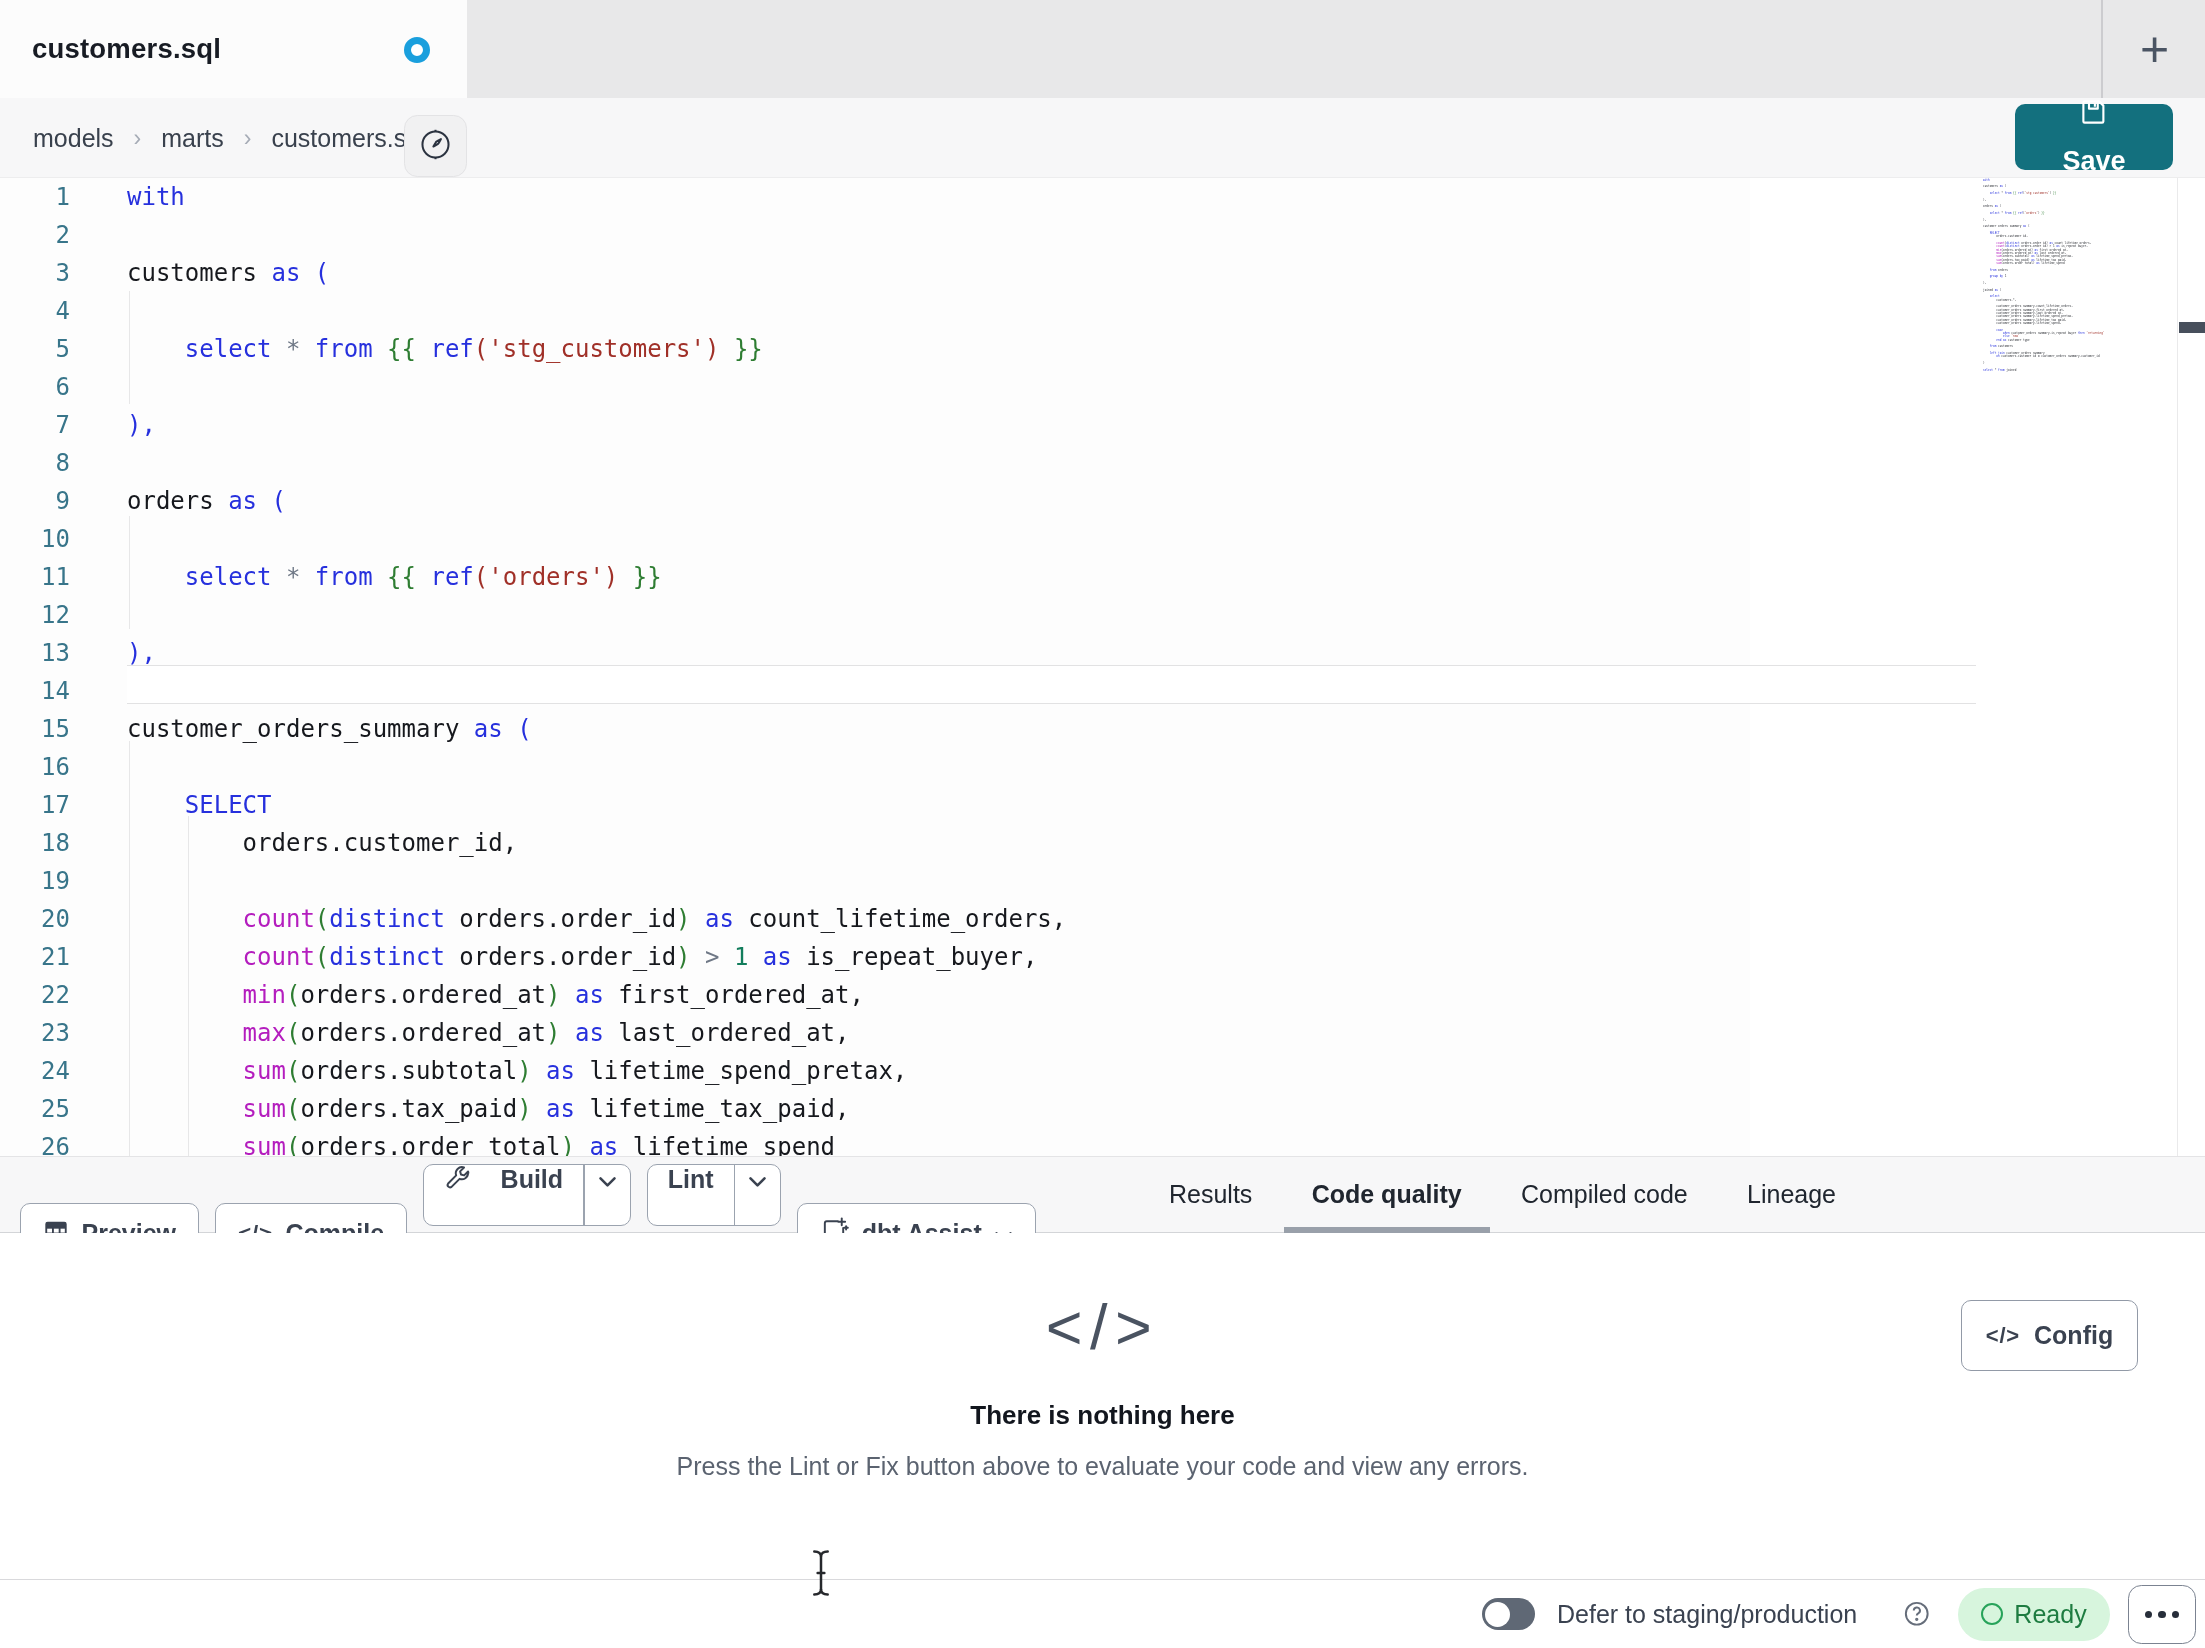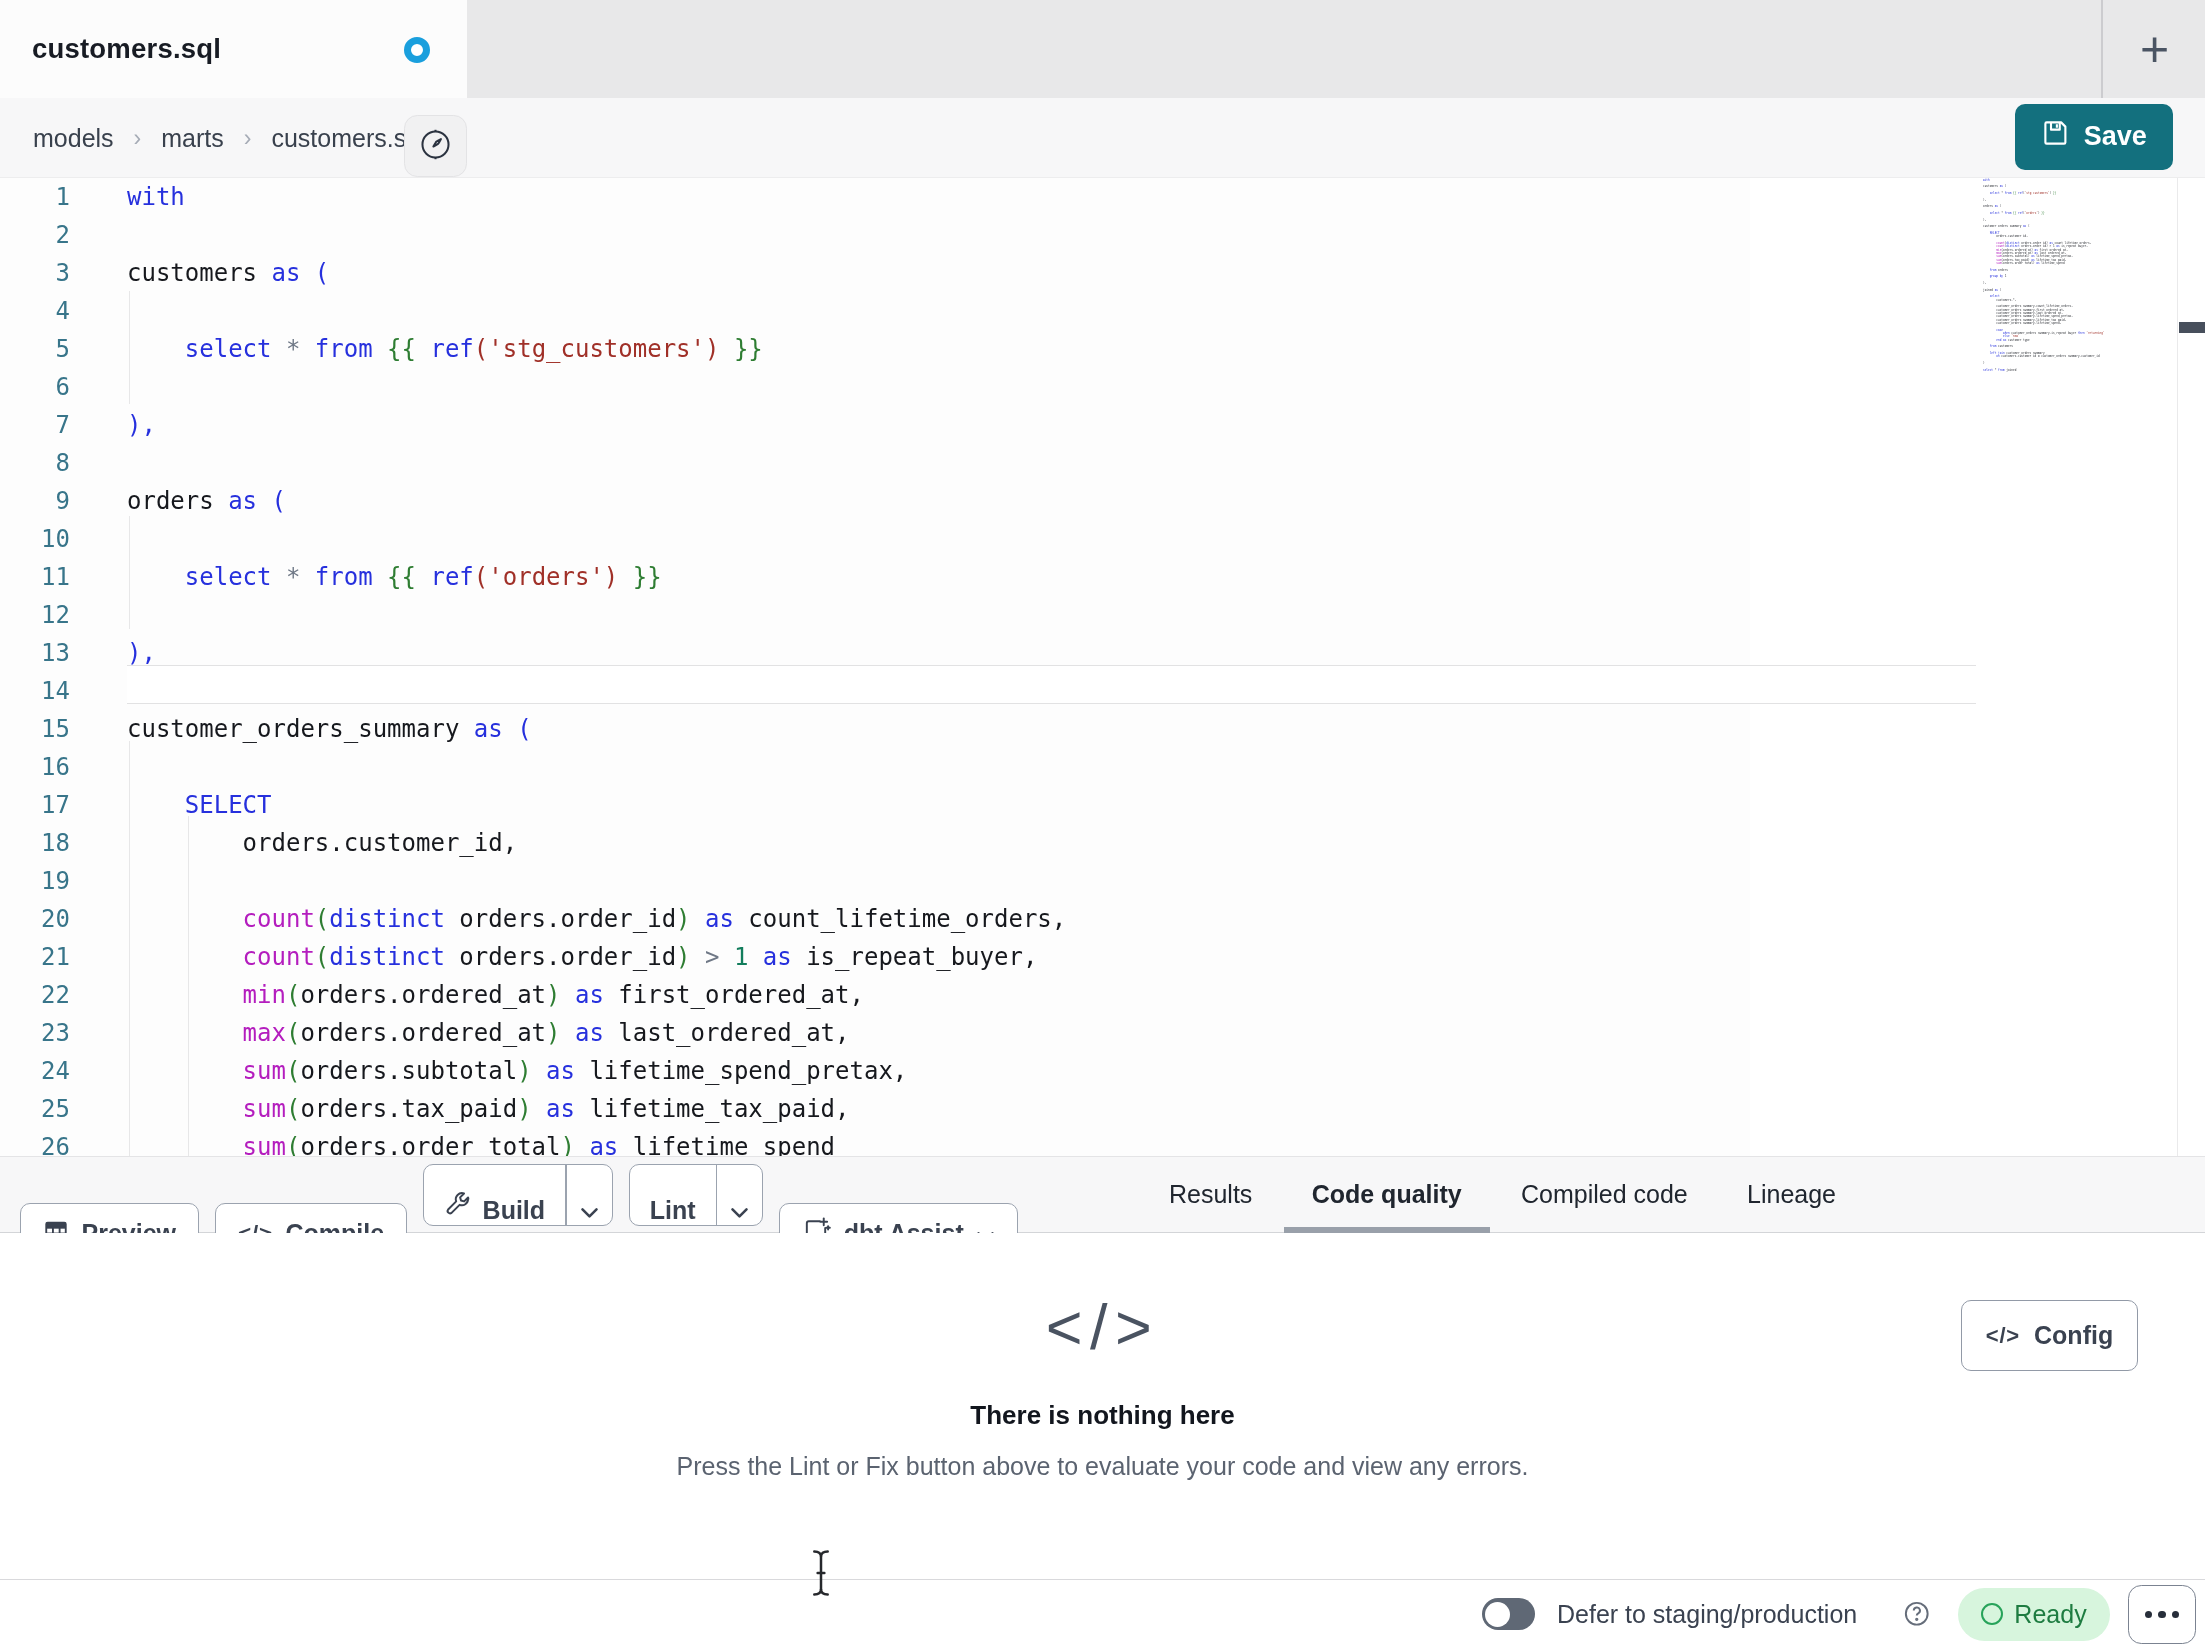--- a/index.html
+++ b/index.html
@@ -22,21 +22,21 @@
   .subheader{position:absolute;left:0;top:98px;width:2205px;height:80px;background:#f7f7f8;
              border-bottom:0.8px solid #ededee;}
   .breadcrumb{position:absolute;left:33px;top:0;height:80px;display:flex;align-items:center;gap:20px;
               font-size:25px;color:#39414d;}
   .crumb-sep{color:#a6acb6;font-size:23px;}
   .nav-btn{position:absolute;left:404px;top:16.7px;width:63px;height:62px;border-radius:13.3px;
            background:#f1f1f2;border:1.7px solid #e3e3e5;display:flex;align-items:center;justify-content:center;
            color:#2b3340;cursor:pointer;}
   .savebtn{position:absolute;left:2015px;top:5.8px;width:158px;height:66px;border-radius:10px;
            background:var(--th-save_teal);color:#fff;display:flex;align-items:center;justify-content:center;
-           gap:12.5px;font-size:27px;font-weight:600;cursor:pointer;}
+           gap:12.5px;font-size:27px;font-weight:600;cursor:pointer;flex-direction:column;}
 
   
   .editor{position:absolute;left:0;top:178px;width:1750px;height:978px;background:#fdfdfd;
           font-family:"DejaVu Sans Mono",monospace;font-size:24px;}
   .guide{position:absolute;width:0.8px;background:#e7e7e8;}
   .g1{left:129px;top:113px;height:113px;}
   .g2{left:129px;top:338px;height:113px;}
   .g3{left:129px;top:563px;height:415px;}
   .g4{left:188px;top:638px;height:340px;}
   .active-line{position:absolute;left:127px;top:487px;width:1849px;height:39px;background:#ffffff;
@@ -57,21 +57,21 @@
   .vdiv{position:absolute;left:2177px;top:0;width:0.8px;height:978px;background:#eaeaeb;}
   .scroll-thumb{position:absolute;left:2179px;top:144px;width:27px;height:11px;background:#474f5c;cursor:pointer;}
 
   
   .toolbar{position:absolute;left:0;top:1156px;width:2205px;height:77px;background:#f7f7f8;
            border-top:0.8px solid #e4e4e6;border-bottom:1.7px solid #d3d5d8;}
   .btnrow{position:absolute;left:20px;top:6.7px;display:flex;gap:16px;}
   .btn{height:62px;background:#fff;border:1.7px solid #9ba3af;border-radius:10px;display:flex;
        align-items:center;font-size:25px;font-weight:600;color:#3a4250;cursor:pointer;}
   .btn.pad{padding:0 22px;gap:12.5px;margin-top:39px;}
-  .seg{display:flex;align-items:flex-end;height:100%;padding:0 20px;gap:11px;}
+  .seg{display:flex;align-items:flex-start;height:100%;padding:0 20px;gap:29px;}
   .seg.chev{padding:0;width:45px;justify-content:center;}
   .seg-div{width:1.7px;height:100%;background:#9ba3af;}
   .code-glyph{font-size:22.5px;font-weight:600;letter-spacing:0.8px;}
 
   .tabs{position:absolute;left:1141px;top:0;height:75px;display:flex;gap:3.3px;}
   .ptab{height:100%;display:flex;align-items:center;padding:0 28px;font-size:25px;color:#20262f;
         position:relative;cursor:pointer;}
   .ptab.on{font-weight:700;}
   .ptab.on::after{content:"";position:absolute;left:0;right:0;bottom:-1.7px;height:6.7px;background:#99a0aa;}
 

